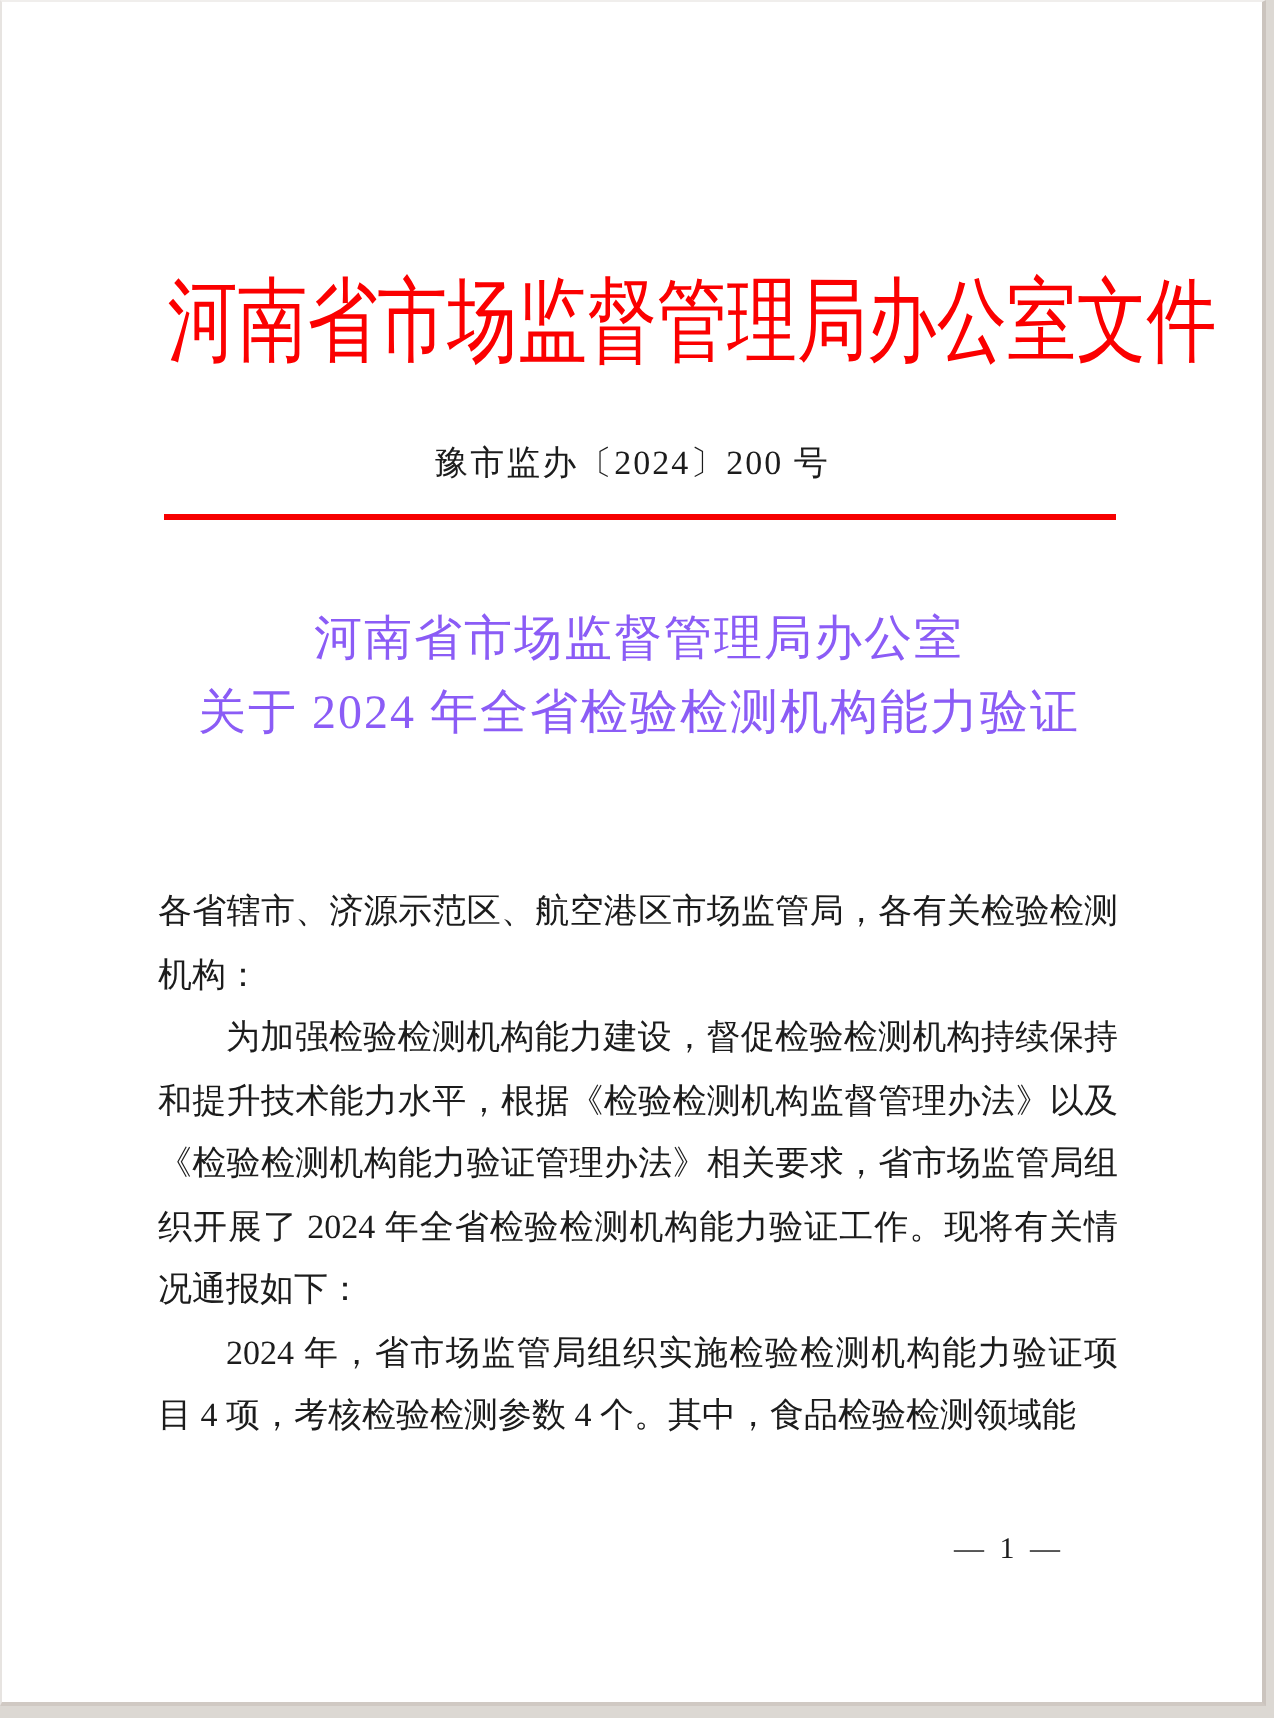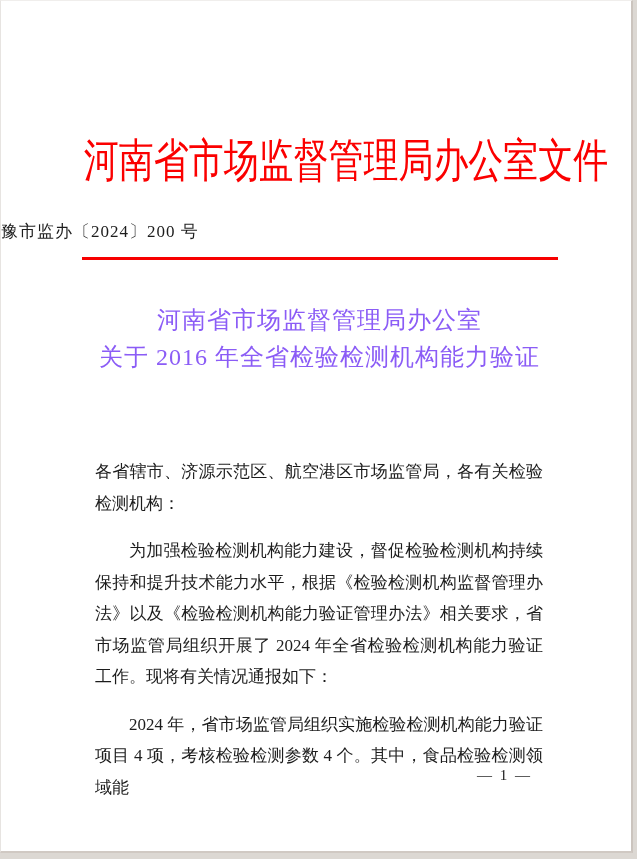--- a/index.html
+++ b/index.html
@@ -38,20 +38,21 @@
   .letterhead .squeeze {
     display: inline-block;
     transform: scaleX(0.76);
     transform-origin: 50% 50%;
   }
   .docnum {
     position: absolute;
     top: 219px;
     left: 0;
     width: 100%;
+    text-align: center;
     color: #1c1c1c;
     font-size: 17px;
     letter-spacing: 1px;
     line-height: 24px;
   }
   .redline {
     position: absolute;
     top: 256px;
     left: 81px;
     width: 476px;
@@ -73,21 +74,21 @@
     position: absolute;
     top: 439px;
     left: 78px;
     width: 480px;
     color: #1c1c1c;
     font-size: 17px;
     line-height: 31.5px;
     text-align: justify;
   }
   .body-block p {
-    margin: 16px;
+    margin: 0;
   }
   .indent {
     text-indent: 2em;
   }
   .section-heading {
     font-family: "Liberation Sans", "DejaVu Sans", sans-serif;
     font-weight: bold;
     font-size: 16.5px;
     letter-spacing: 0.5px;
   }
@@ -108,21 +109,21 @@
   <div class="letterhead">
     <span class="squeeze">河南省市场监督管理局办公室文件</span>
   </div>
 
   <div class="docnum">豫市监办〔2024〕200 号</div>
 
   <div class="redline"></div>
 
   <div class="title-block">
     <div>河南省市场监督管理局办公室</div>
-    <div>关于 2016 年全省检验检测机构能力验证</div>
+    <div>关于 2024 年全省检验检测机构能力验证</div>
   </div>
 
   <div class="body-block">
     <p>各省辖市、济源示范区、航空港区市场监管局，各有关检验检测机构：</p>
     <p class="indent">为加强检验检测机构能力建设，督促检验检测机构持续保持和提升技术能力水平，根据《检验检测机构监督管理办法》以及《检验检测机构能力验证管理办法》相关要求，省市场监管局组织开展了 2024 年全省检验检测机构能力验证工作。现将有关情况通报如下：</p>
     <p class="indent">2024 年，省市场监管局组织实施检验检测机构能力验证项目 4 项，考核检验检测参数 4 个。其中，食品检验检测领域能</p>
   </div>
 
   <div class="pagenum">— 1 —</div>
 

